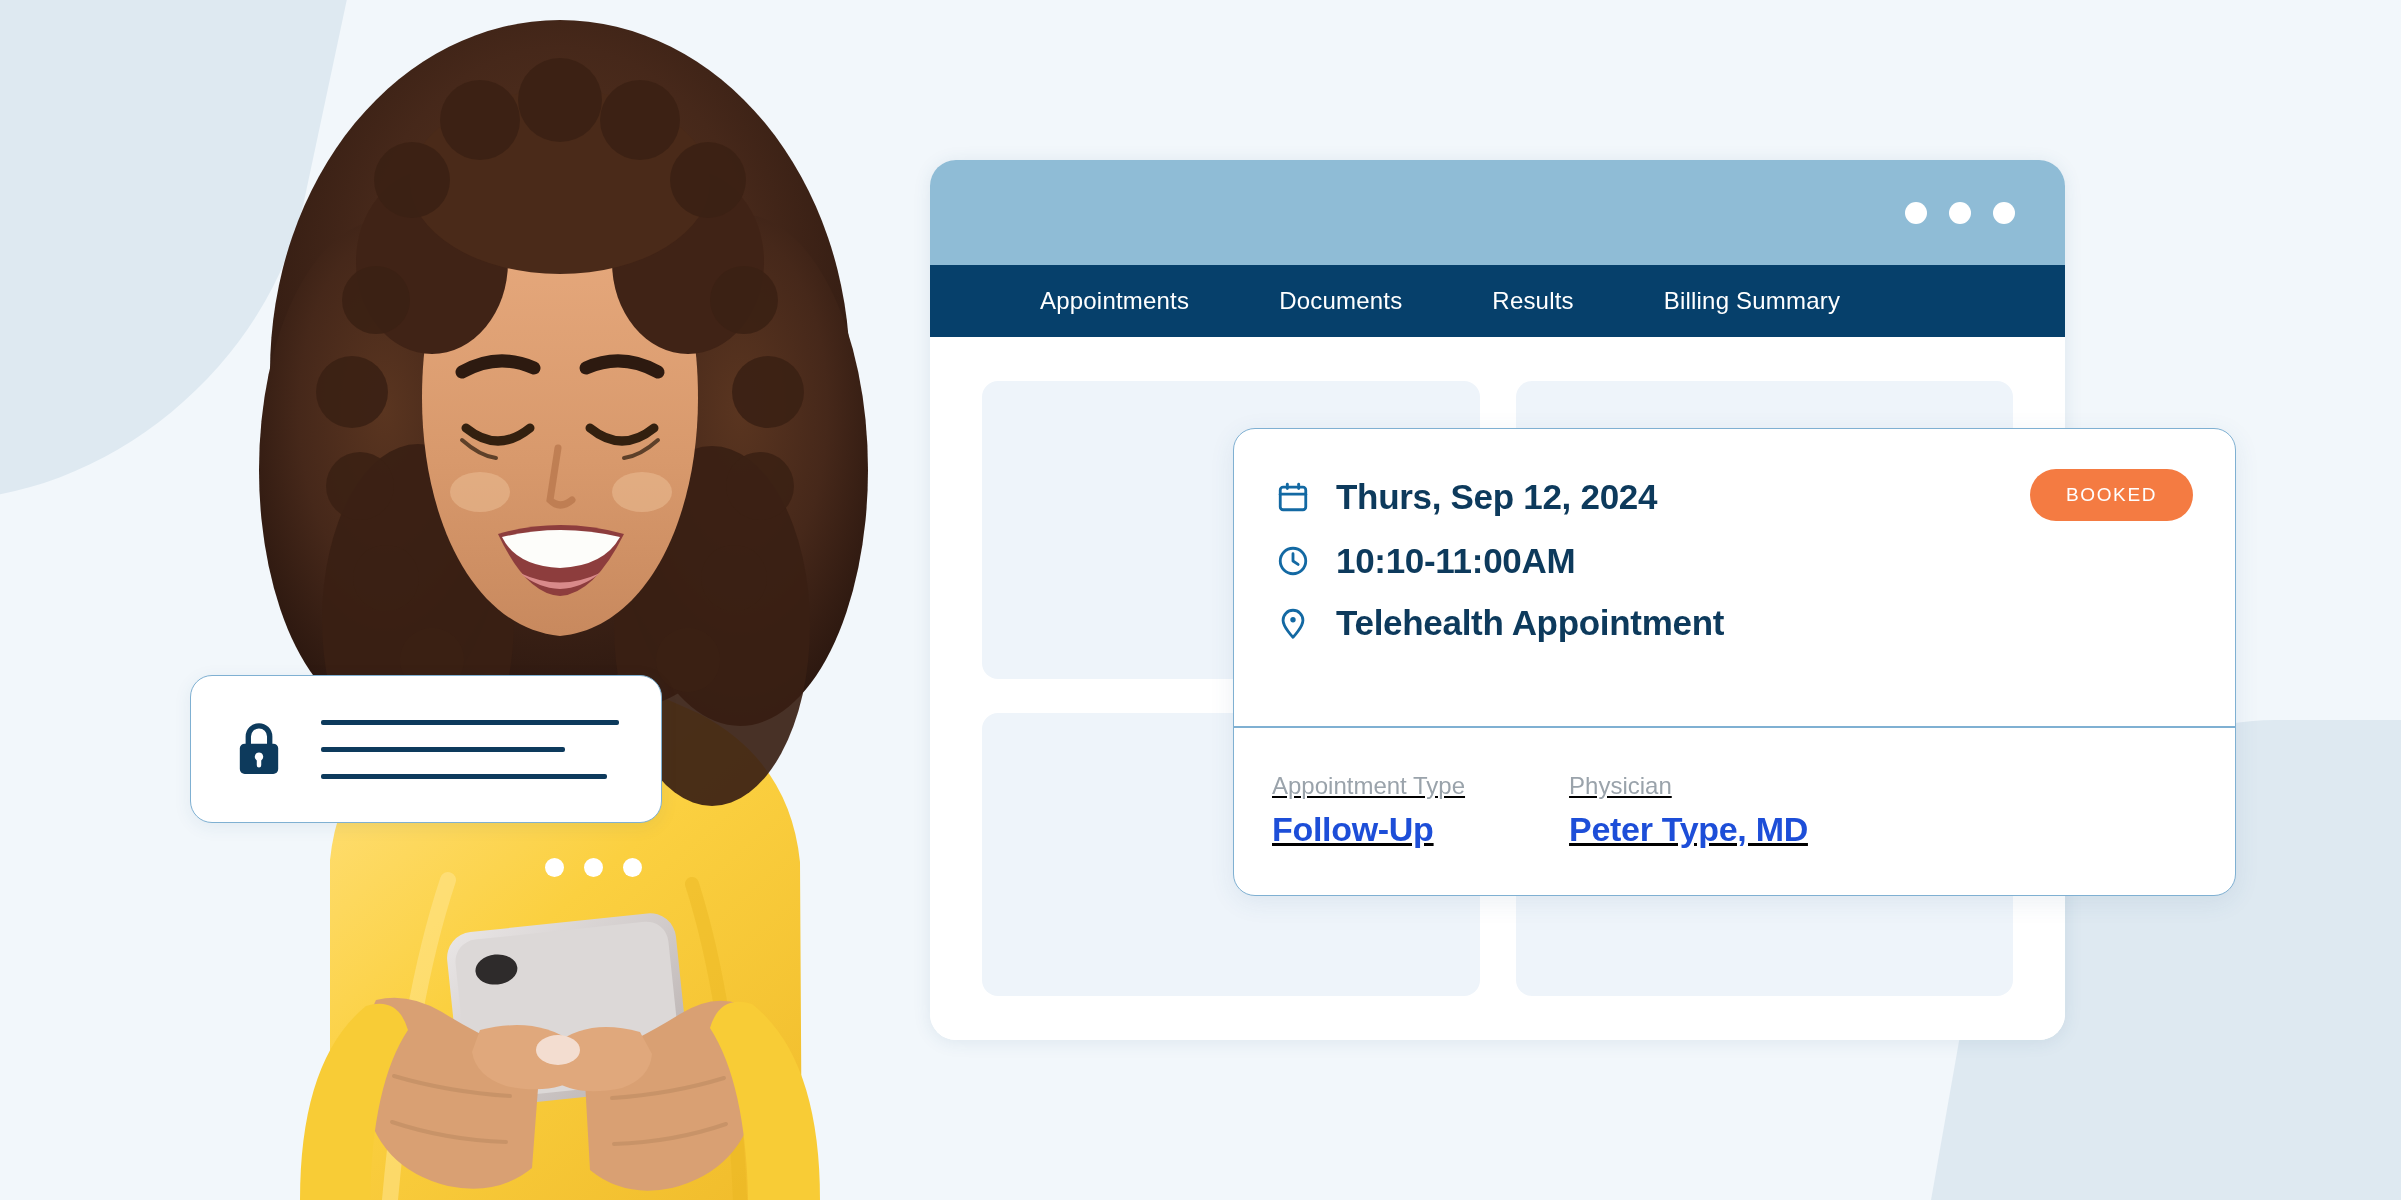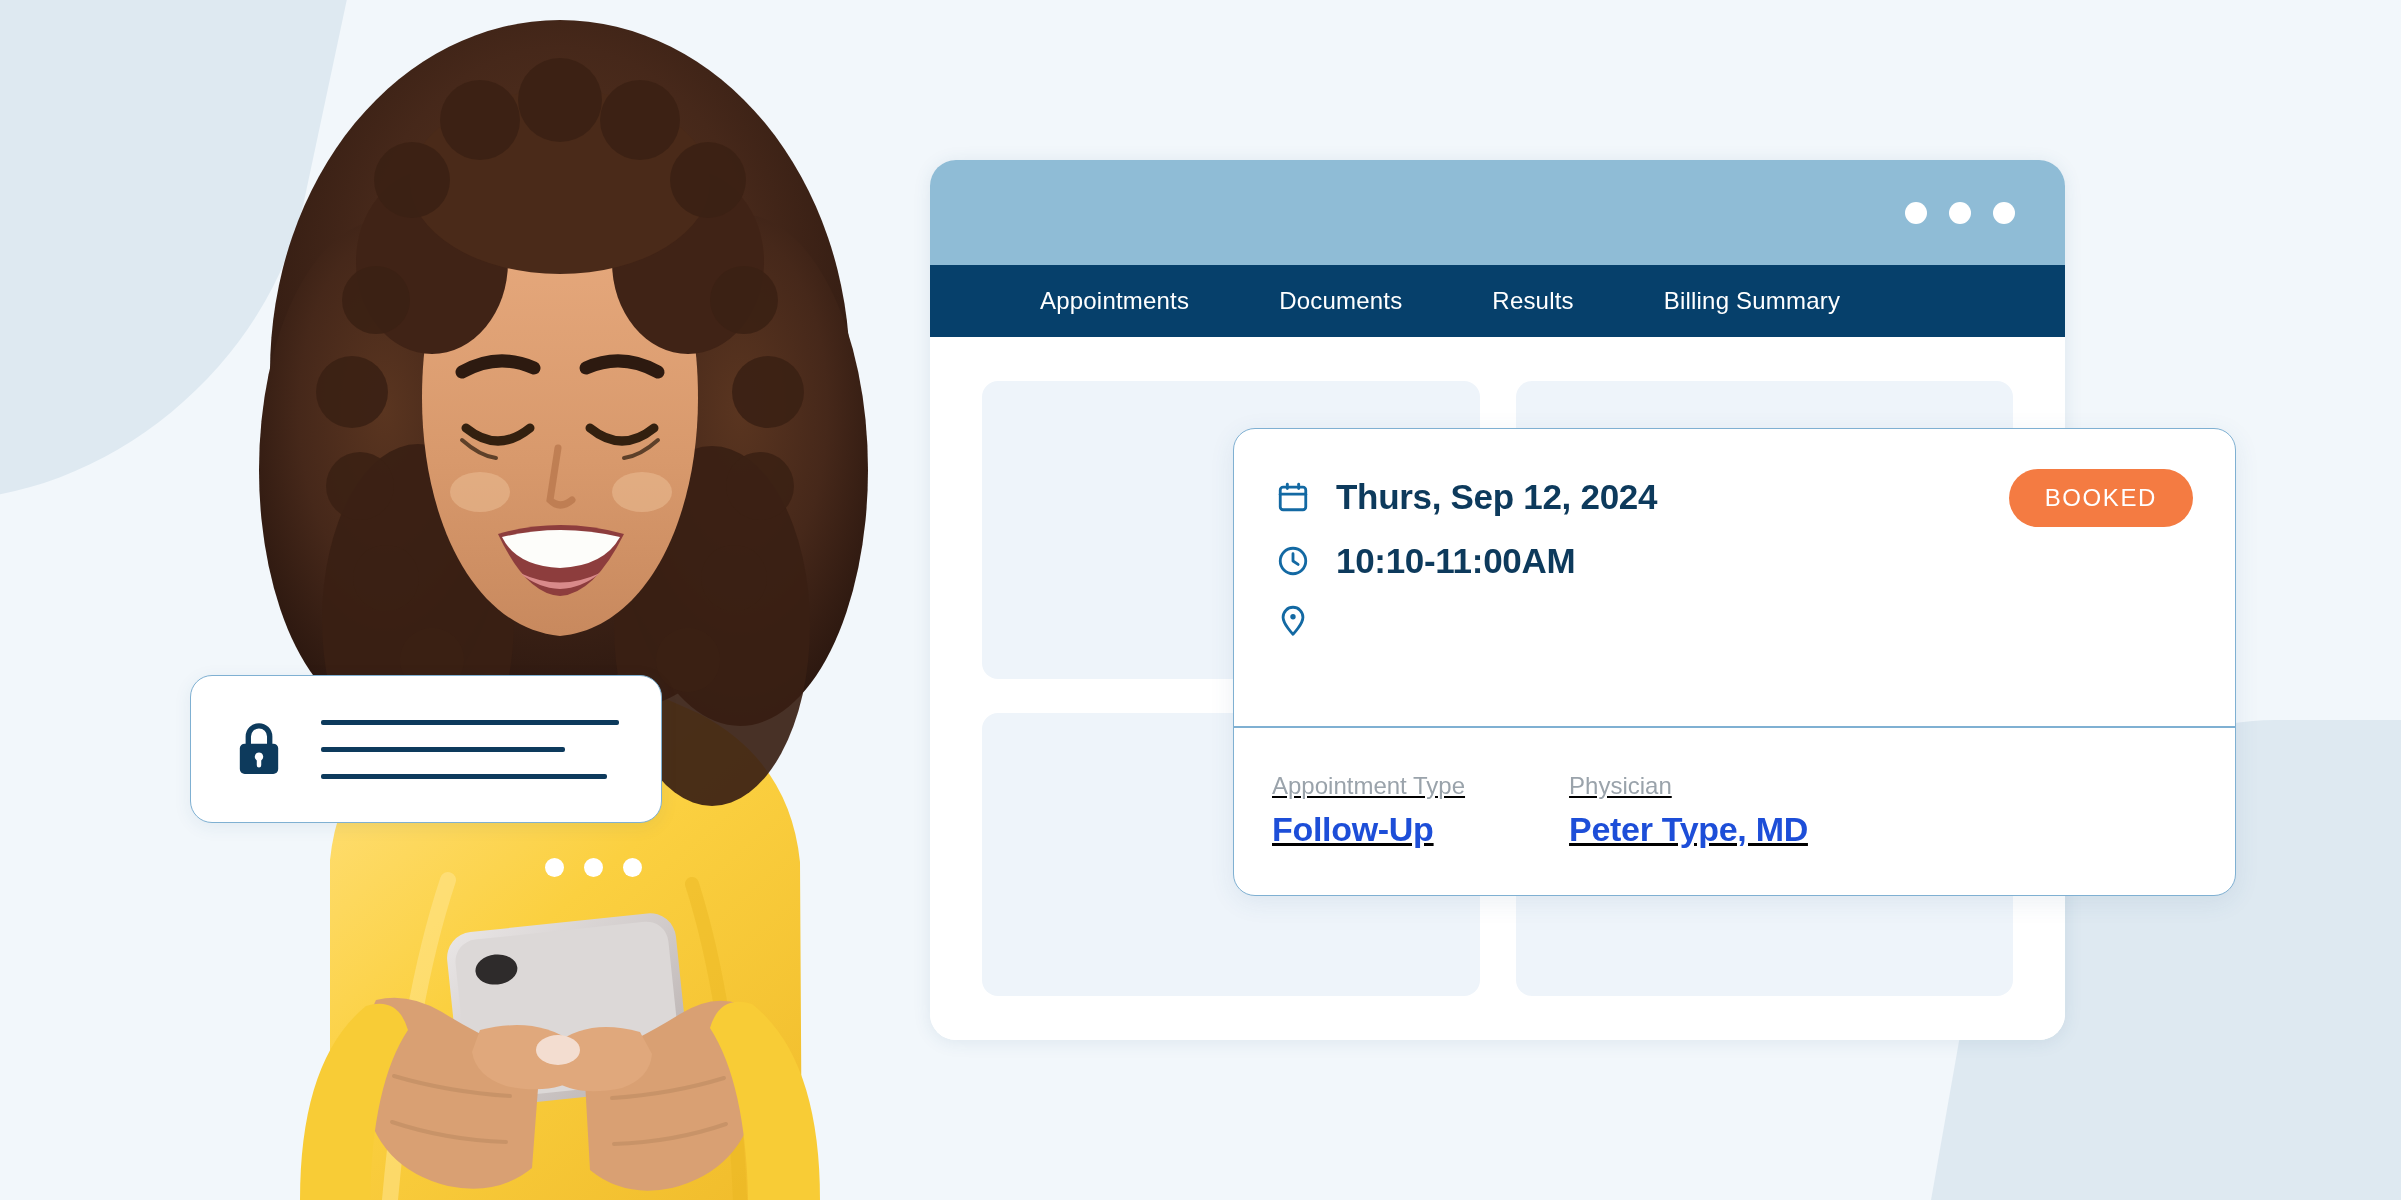--- a/index.html
+++ b/index.html
@@ -95,21 +95,21 @@
   .appt-row { display:flex; align-items:center; gap:26px; margin-bottom:22px; }
   .appt-row:first-child { margin-bottom:24px; }
   .appt-icon { width:34px; height:34px; flex:none; display:block; color:#1369a3; }
   .appt-text {
     font-size:35px; font-weight:700; color:#0d3a5c;
     letter-spacing:-.3px; white-space:nowrap;
   }
   .badge {
     position:absolute; right:42px; top:28px;
     background:#f47b42; color:#ffffff;
-    font-size:24px; font-weight:500; letter-spacing:1.6px;
+    font-size:19px; font-weight:500; letter-spacing:1.6px;
     padding:15px 36px; border-radius:40px;
     cursor:pointer; white-space:nowrap;
   }
   .appt-divider { height:1.5px; background:#7fb0d2; width:100%; }
   .appt-bottom { display:flex; padding:44px 42px 0 38px; gap:104px;text-decoration:underline; }
   .field-label {
     font-size:24px; color:#9aa3ab; margin-bottom:10px; white-space:nowrap;
   }
   .field-value {
     font-size:34px; font-weight:700; color:#1d4ed8;
@@ -206,20 +206,21 @@
           <polyline points="12 6.8 12 12 15.6 14.4"></polyline>
         </svg>
         <span class="appt-text">10:10-11:00AM</span>
       </div>
 
       <div class="appt-row">
         <svg class="appt-icon" viewBox="0 0 24 24" fill="none" stroke="currentColor" stroke-width="2" stroke-linecap="round" stroke-linejoin="round">
           <path d="M12 22c0 0 7-7.2 7-12a7 7 0 1 0-14 0c0 4.8 7 12 7 12z"></path>
           <circle cx="12" cy="9.7" r="1.9" fill="currentColor" stroke="none"></circle>
         </svg>
+        <span class="appt-text">Telehealth Appointment</span>
       </div>
 
       <div class="badge">BOOKED</div>
     </div>
 
     <div class="appt-divider"></div>
 
     <div class="appt-bottom">
       <div>
         <div class="field-label">Appointment Type</div>

